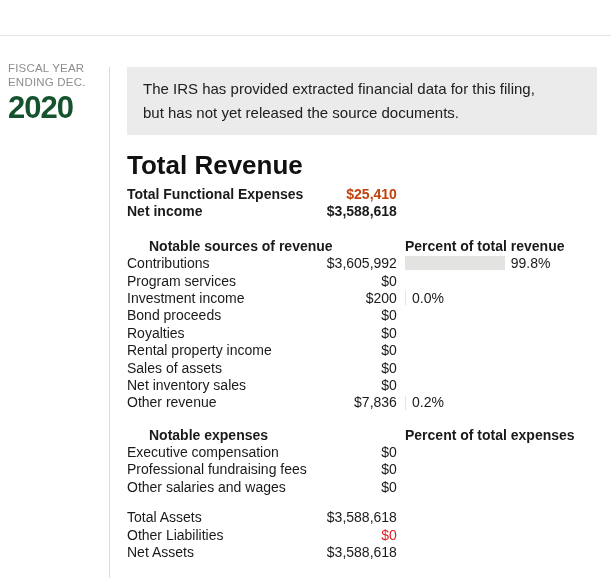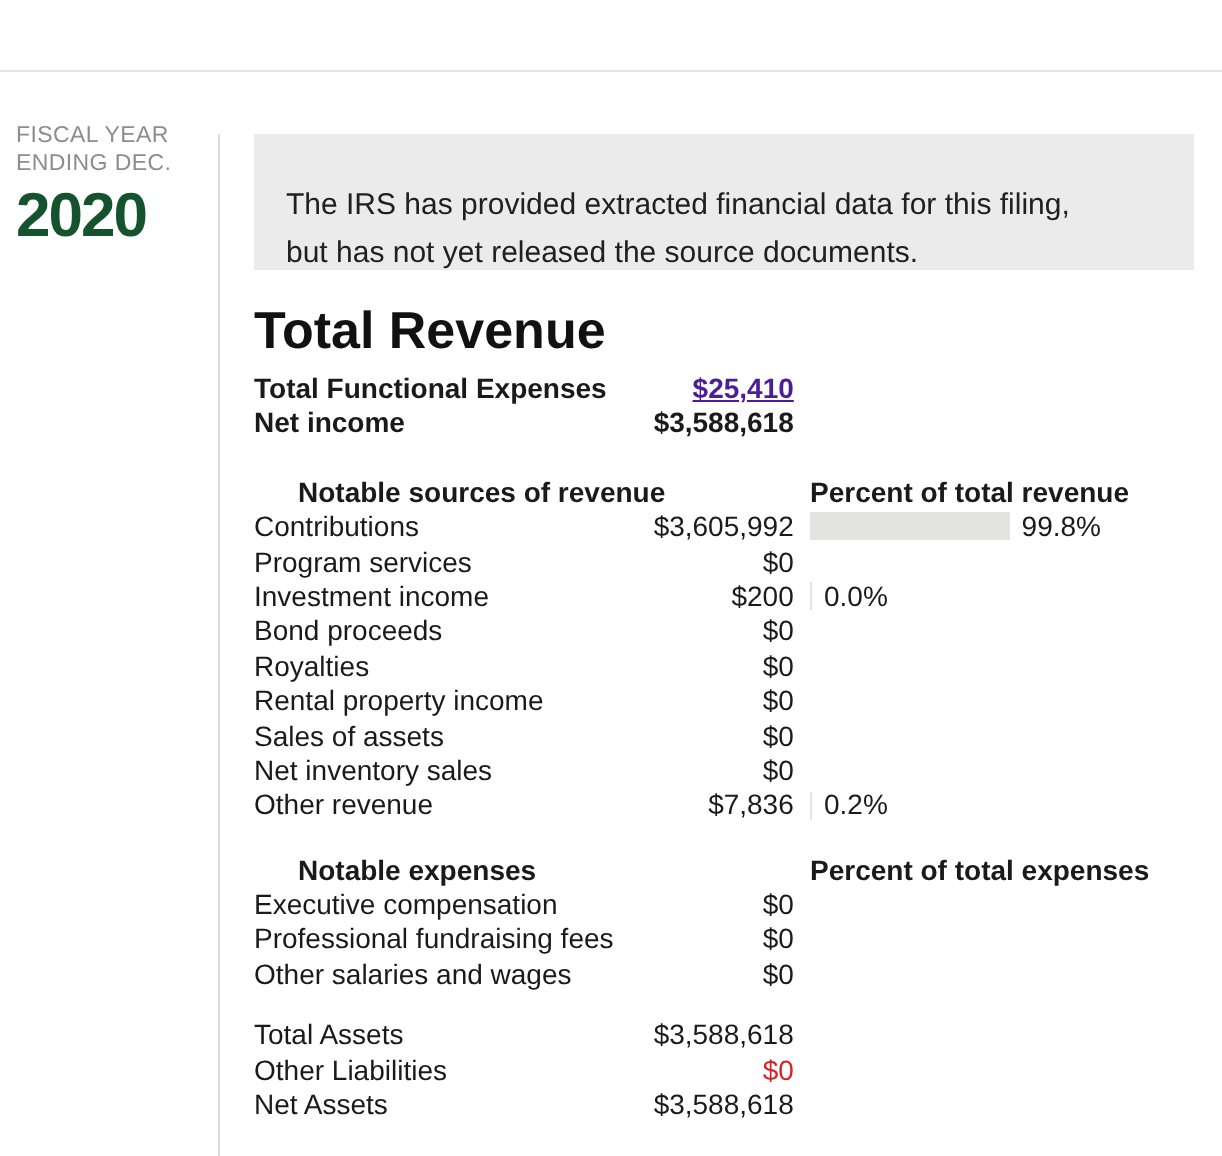--- a/index.html
+++ b/index.html
@@ -9,21 +9,21 @@
   }
   .top-rule{position:absolute;top:3px;left:0;width:611px;height:1px;background:#e4e4e4;}
   
   .fy{position:absolute;left:8px;top:29px;width:96px;}
   .fy-line{font-size:11.5px;line-height:14px;color:#8d8d8d;letter-spacing:.2px;}
   .fy-year{font-size:31px;line-height:32px;font-weight:bold;color:#14532d;margin-top:3px;letter-spacing:-1px;}
   .v-divider{position:absolute;left:109px;top:35px;width:1px;height:523px;background:#dcdcdc;}
   
   .content{position:absolute;left:127px;top:35px;width:470px;}
   .notice{
-    height:68px;box-sizing:border-box;padding:24px 16px;
+    height:68px;box-sizing:border-box;padding:10px 16px;
     font-size:15px;line-height:24px;color:#202020;white-space:pre-line;
   }
   .total-rev{position:relative;margin-top:18px;height:24px;}
   .tr-label,.tr-value{font-size:26px;line-height:24px;font-weight:bold;color:#111;}
   .tr-value{position:absolute;left:180px;top:0;}
   .summary{margin-top:9px;}
   .summary .row{font-weight:bold;}
   .row{position:relative;height:17.4px;line-height:17.4px;font-size:14px;white-space:nowrap;}
   .cell-label{display:inline-block;width:190px;vertical-align:top;overflow:visible;}
   .cell-amount{display:inline-block;width:76px;text-align:right;vertical-align:top;}
@@ -54,21 +54,21 @@
     <div class="notice" style="background-color: rgb(235, 235, 235);">The IRS has provided extracted financial data for this filing,
 but has not yet released the source documents.</div>
 
     <div class="total-rev">
       <span class="tr-label">Total Revenue</span>
     </div>
 
     <div class="summary">
       <div class="row">
         <span class="cell-label">Total Functional Expenses</span>
-        <span class="cell-amount" style="color: #4c1d95; text-decoration: underline;">$25,410</span>
+        <span class="cell-amount" style="color: #c2410c;">$25,410</span>
       </div>
       <div class="row">
         <span class="cell-label">Net income</span>
         <span class="cell-amount">$3,588,618</span>
       </div>
     </div>
 
     <section class="sec-revenue">
       <div class="section-head">
         <span class="sec-title">Notable sources of revenue</span>

